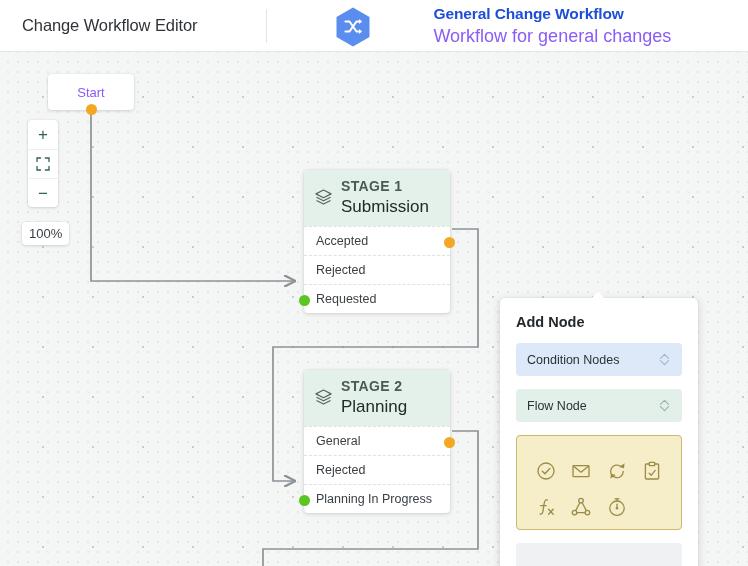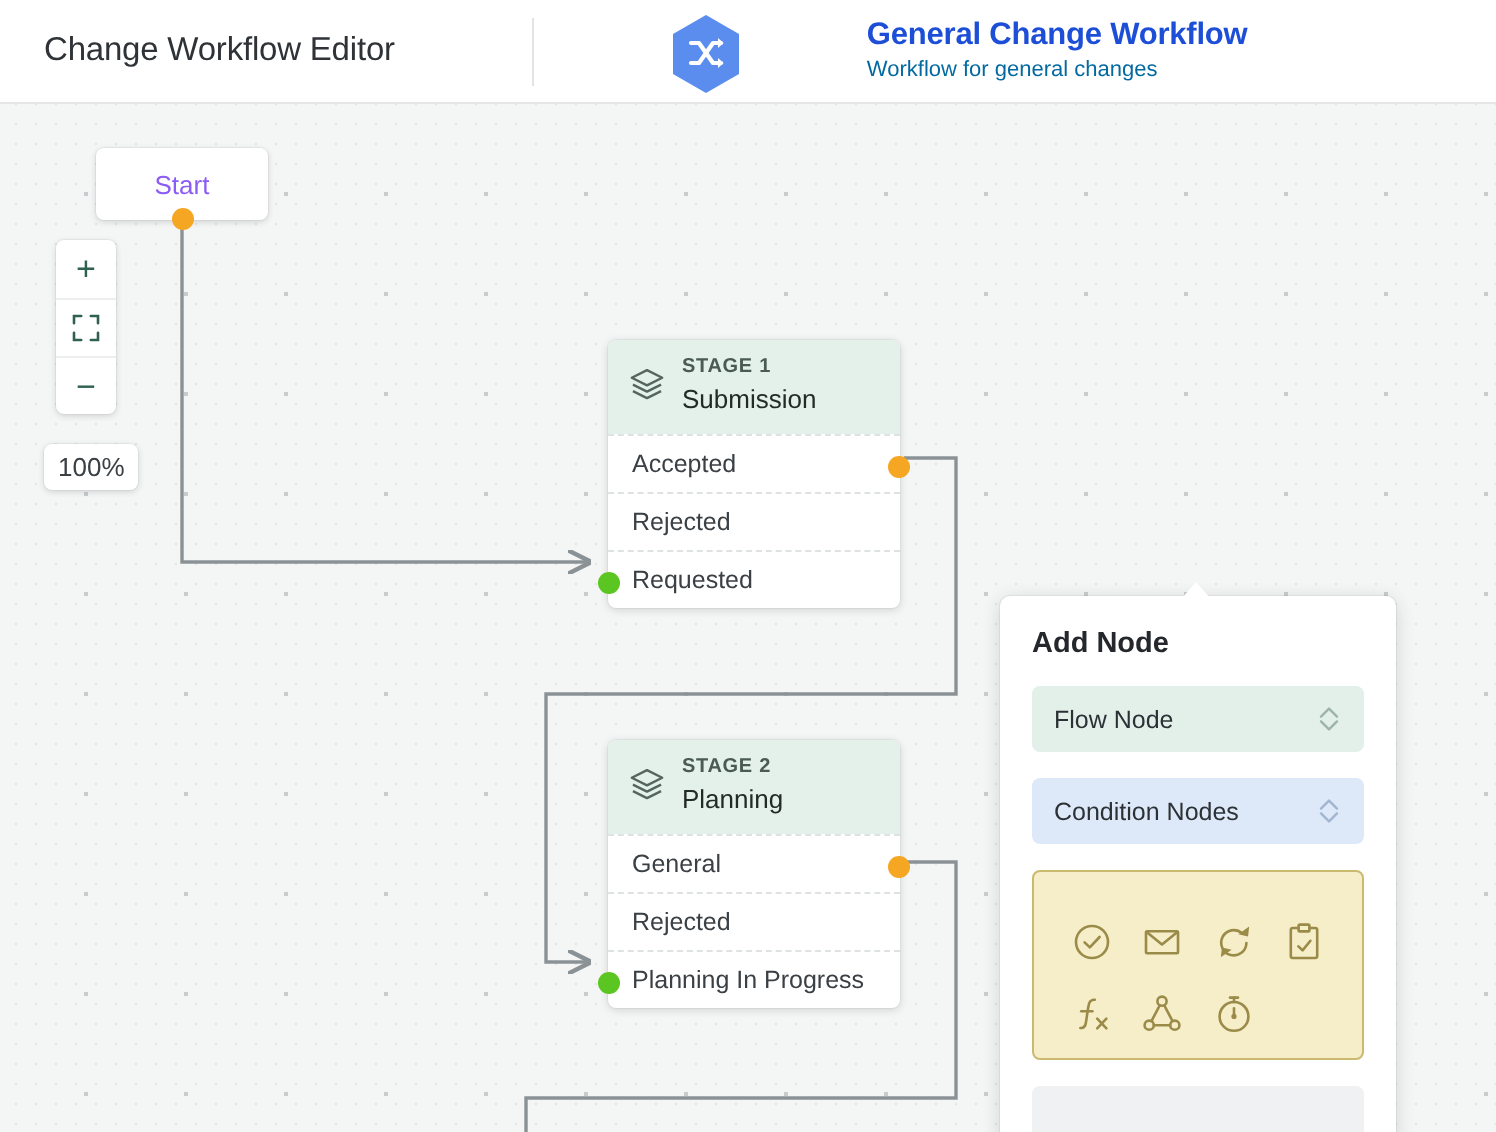--- a/index.html
+++ b/index.html
@@ -25,21 +25,21 @@
     font-size: 16.5px; color: #2f3337; letter-spacing: -0.1px;
   }
   .header-divider {
     width: 1px; height: 34px; background: #e2e4e6;
     margin: 0 20px 0 22px;
   }
   .wf-icon-wrap { width: 38px; height: 40px; position: relative; flex: 0 0 auto; }
   .wf-icon-wrap svg { display: block; }
   .wf-text { margin-left: 14px; }
   .wf-name { font-size: 15.5px; font-weight: bold; color: #1d4ed8; letter-spacing: -0.1px; line-height: 1.25; }
-  .wf-desc { font-size: 11px; color: #0369a1; margin-top: 2px; line-height: 1.25; }
+  .wf-desc { font-size: 18px; color: #8b5cf6; margin-top: 2px; line-height: 1.25; }
 
   
   .canvas {
     position: absolute; top: 52px; left: 0;
     width: 748px; height: 514px;
     background-color: #f4f5f5;
     background-image:
       radial-gradient(circle, #c8ccce 1.1px, transparent 1.2px),
       radial-gradient(circle, #e3e5e6 0.7px, transparent 0.8px);
     background-size: 50px 50px, 10px 10px;
@@ -90,22 +90,22 @@
     position: absolute; width: 146px;
     background: #ffffff; border-radius: 4px;
     box-shadow: 0 1px 4px rgba(40,45,50,0.17), 0 0 0 0.5px rgba(40,45,50,0.05);
   }
   .stage-head {
     background: #e4f0ea; padding: 8px 10px 9px 10px;
     display: flex; align-items: center; gap: 8px;
     border-radius: 4px 4px 0 0;
   }
   .stage-head-txt { line-height: 1.2; }
-  .stage-label { font-size: 10px; font-weight: bold; color: #4a5a54; letter-spacing: 0.35px; }
-  .stage-name { font-size: 13px; color: #222b27; margin-top: 2px; }
+  .stage-label { font-size: 14px; font-weight: bold; color: #4a5a54; letter-spacing: 0.35px; }
+  .stage-name { font-size: 17px; color: #222b27; margin-top: 2px; }
   .stage-row {
     font-size: 12.5px; color: #3b4045;
     padding: 7px 10px 7px 12px;
     border-top: 1px dashed #dfe2e3;
     position: relative;
   }
   .stage-row:first-of-type { border-top: none; }
 
   
   .add-panel {
@@ -266,34 +266,34 @@
       <span>Planning In Progress</span>
       <span class="port port-in" style="left:-5px; top:10px;"></span>
     </div>
   </div>
 
   <div class="add-panel">
     <div class="add-panel-arrow"></div>
 
     <div class="add-title">Add Node</div>
 
+    <div class="node-cat cat-condition">
+      <span class="cat-label">Condition Nodes</span>
+      <svg class="chev" viewBox="0 0 13 15">
+        <g fill="none" stroke="#a2b6d2" stroke-width="1.2" stroke-linecap="round" stroke-linejoin="round">
+          <path d="M2.5 6.3 L6.5 2.3 L10.5 6.3"></path>
+            <path d="M2.5 8.7 L6.5 12.7 L10.5 8.7"></path>
+        </g>
+      </svg>
+    </div>
+
     <div class="node-cat cat-flow">
       <span class="cat-label">Flow Node</span>
       <svg class="chev" viewBox="0 0 13 15">
         <g fill="none" stroke="#9fb3ad" stroke-width="1.2" stroke-linecap="round" stroke-linejoin="round">
-          <path d="M2.5 6.3 L6.5 2.3 L10.5 6.3"></path>
-            <path d="M2.5 8.7 L6.5 12.7 L10.5 8.7"></path>
-        </g>
-      </svg>
-    </div>
-
-    <div class="node-cat cat-condition">
-      <span class="cat-label">Condition Nodes</span>
-      <svg class="chev" viewBox="0 0 13 15">
-        <g fill="none" stroke="#a2b6d2" stroke-width="1.2" stroke-linecap="round" stroke-linejoin="round">
           <path d="M2.5 6.3 L6.5 2.3 L10.5 6.3"></path>
             <path d="M2.5 8.7 L6.5 12.7 L10.5 8.7"></path>
         </g>
       </svg>
     </div>
 
     <div class="action-box">
 
       <div class="icon-grid">
         <svg class="act-icon" viewBox="0 0 20 20">

